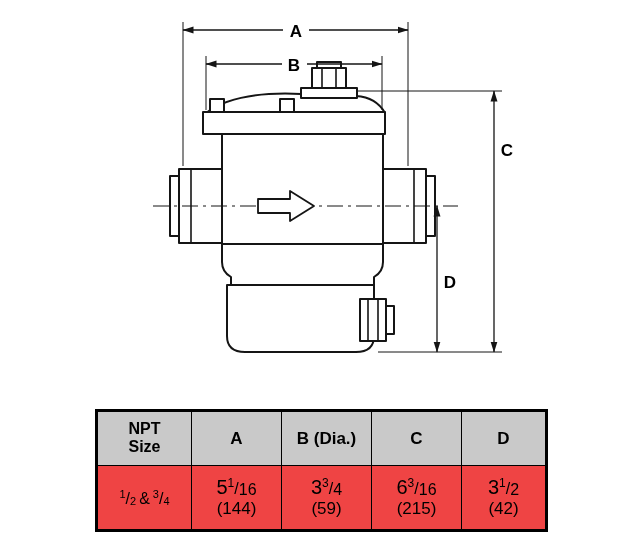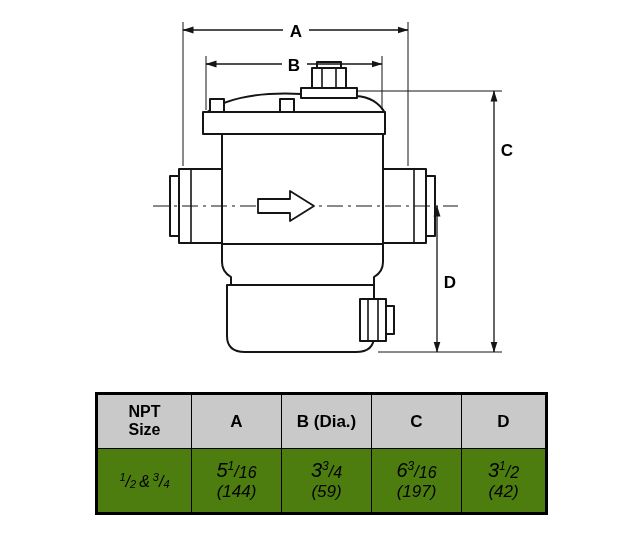--- a/index.html
+++ b/index.html
@@ -43,21 +43,21 @@
   .dim { stroke: #151515; stroke-width: 1.3; fill: none; }
   .ext { stroke: #151515; stroke-width: 1; fill: none; }
   .dimlabel {
     font-family: "Liberation Sans", "DejaVu Sans", sans-serif;
     font-size: 17px;
     font-weight: bold;
     fill: #000;
   }
 
   
-  .table-wrap { margin: 7px 0 0 95px; }
+  .table-wrap { margin: 24px 0 0 95px; }
   table.dims-table {
     border-collapse: collapse;
     table-layout: fixed;
     width: 450px;
     border: 3px solid #000;
   }
   .dims-table th, .dims-table td {
     border: 1.5px solid #000;
     text-align: center;
     vertical-align: middle;
@@ -69,24 +69,23 @@
     font-size: 17px;
     font-weight: bold;
   }
   .dims-table th .two-line {
     white-space: pre-line;
     font-size: 16px;
     line-height: 1.15;
     display: inline-block;
   }
   .dims-table td {
-    background: #4d7c0f;
+    background: #ef4444;
     height: 63px;
     font-size: 16px;
-    font-style: italic;
   }
   .val { font-size: 20px; line-height: 1.15; }
   .mm  { font-size: 17px; line-height: 1.15; }
   .num { font-size: 12px; vertical-align: 7px; }
   .den { font-size: 16px; vertical-align: -1px; }
   .sl  { font-size: 16px; }
   .npt-val { font-size: 17px; }
   .npt-val .num { font-size: 11px; vertical-align: 6px; }
   .npt-val .den { font-size: 11px; vertical-align: -1px; }
   .amp { margin: 0 3px; }
@@ -195,21 +194,21 @@
         <td>
           <div class="val"><span>5</span><span class="num">1</span><span class="sl">/</span><span class="den">16</span></div>
           <div class="mm">(144)</div>
         </td>
         <td>
           <div class="val"><span>3</span><span class="num">3</span><span class="sl">/</span><span class="den">4</span></div>
           <div class="mm">(59)</div>
         </td>
         <td>
           <div class="val"><span>6</span><span class="num">3</span><span class="sl">/</span><span class="den">16</span></div>
-          <div class="mm">(197)</div>
+          <div class="mm">(215)</div>
         </td>
         <td>
           <div class="val"><span>3</span><span class="num">1</span><span class="sl">/</span><span class="den">2</span></div>
           <div class="mm">(42)</div>
         </td>
       </tr>
     </tbody>
   </table>
 </div>
 

